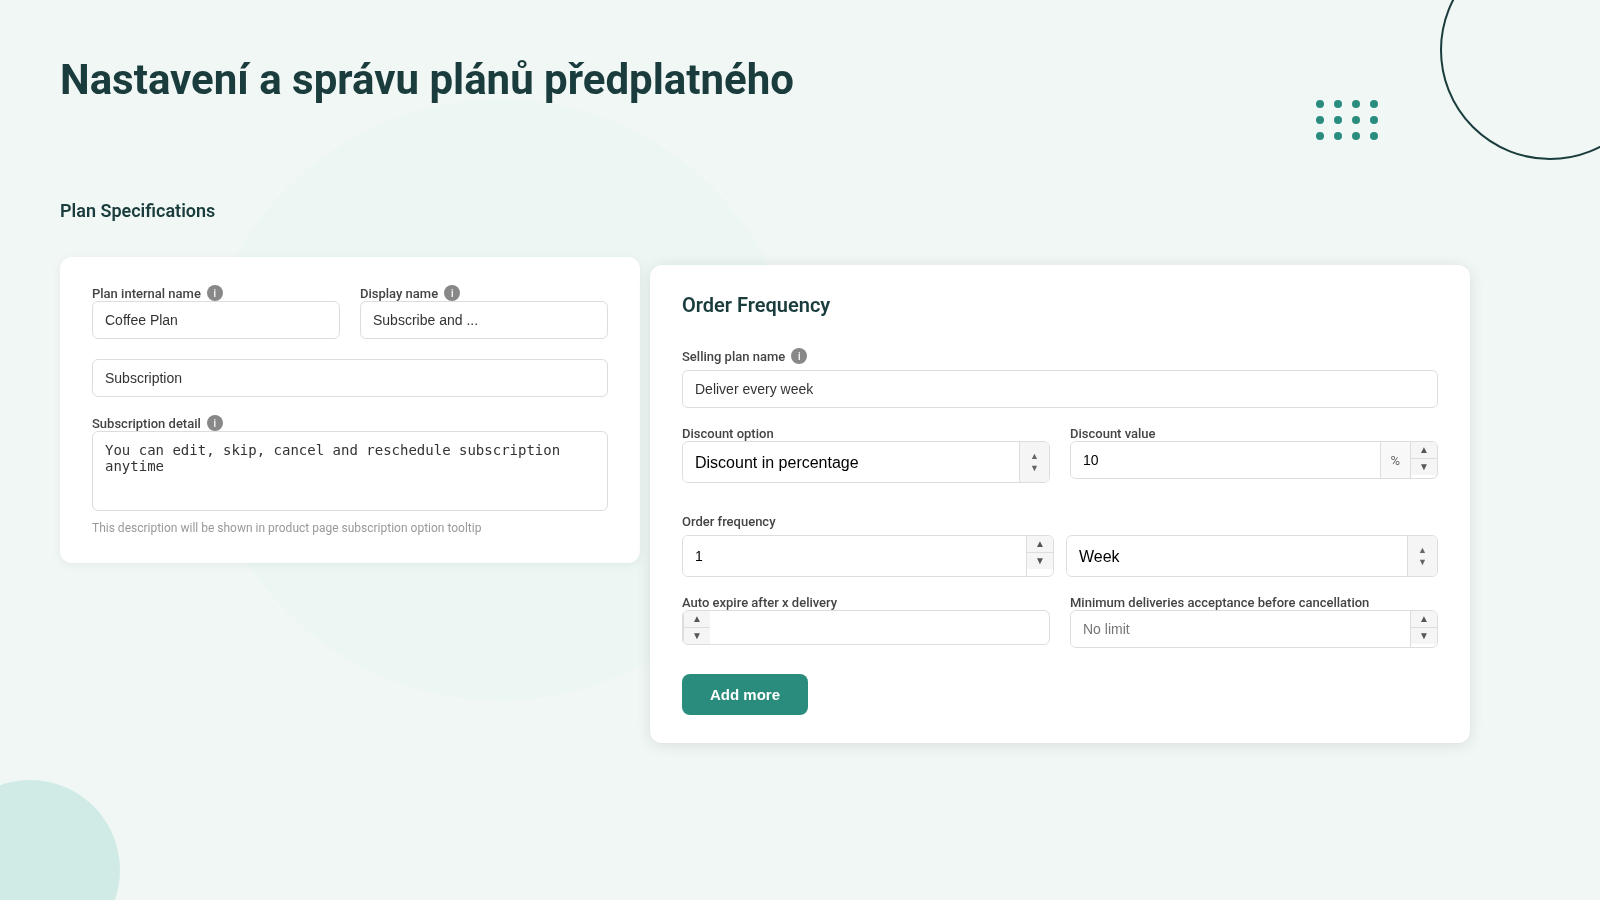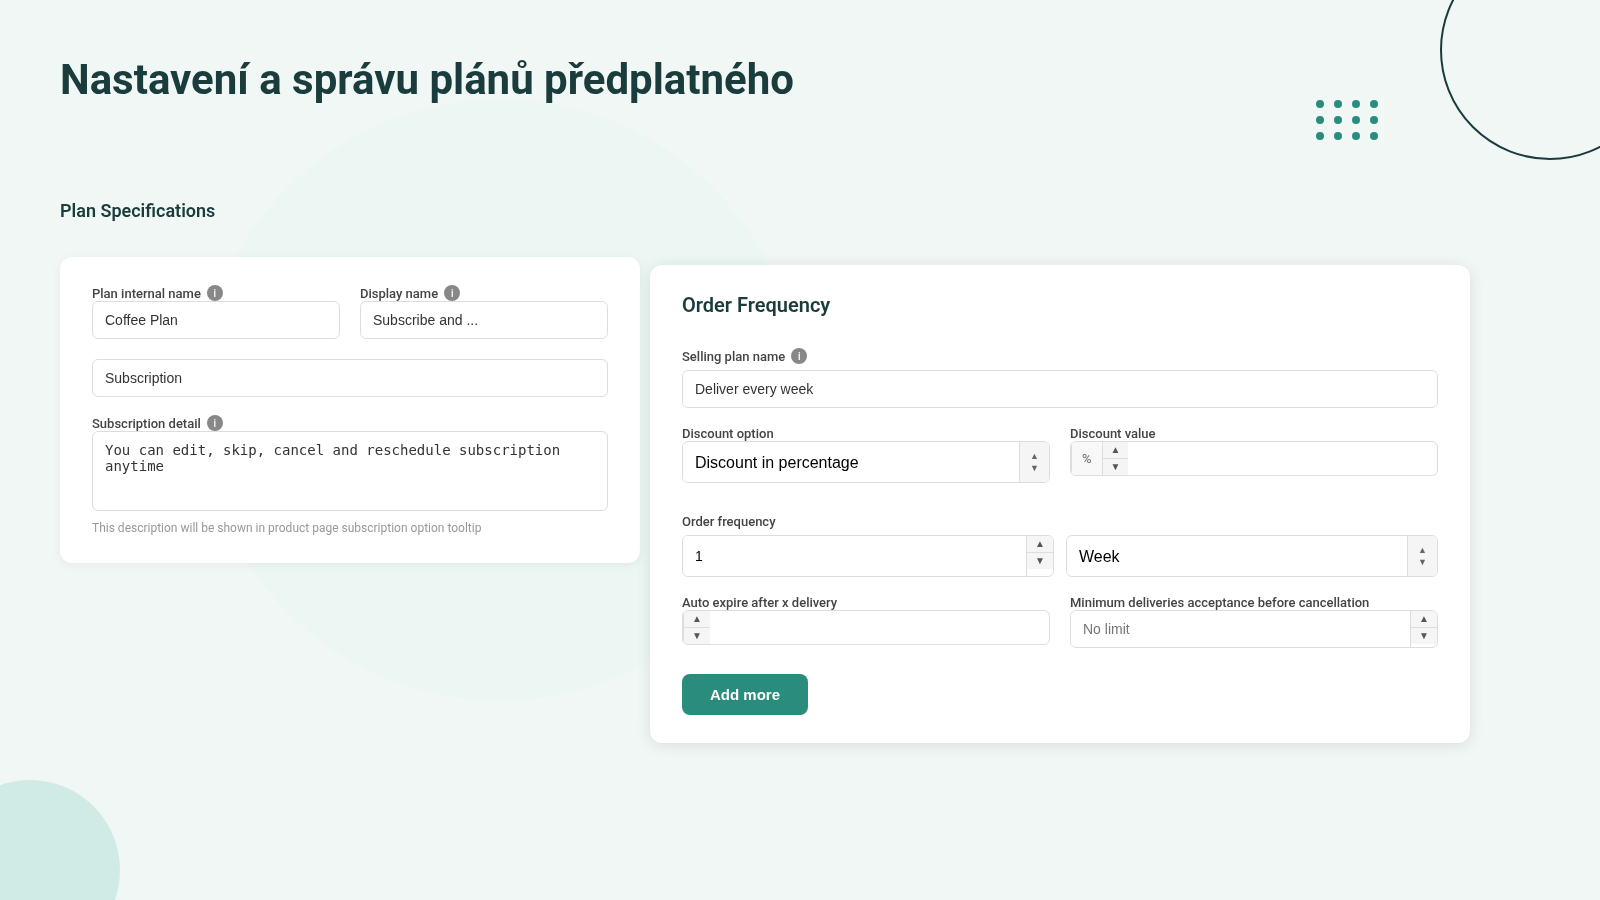--- a/index.html
+++ b/index.html
@@ -404,20 +404,21 @@
             <div class="select-arrow">
               <span>▲</span>
               <span>▼</span>
             </div>
           </div>
         </div>
 
         <div class="form-group">
           <label class="form-label">Discount value</label>
           <div class="input-stepper-wrap">
+            <input type="text" value="10" style="">
             <span class="unit-label">%</span>
             <div class="stepper-btn-group">
               <button class="stepper-btn">▲</button>
               <button class="stepper-btn">▼</button>
             </div>
           </div>
         </div>
       </div>
 
       

